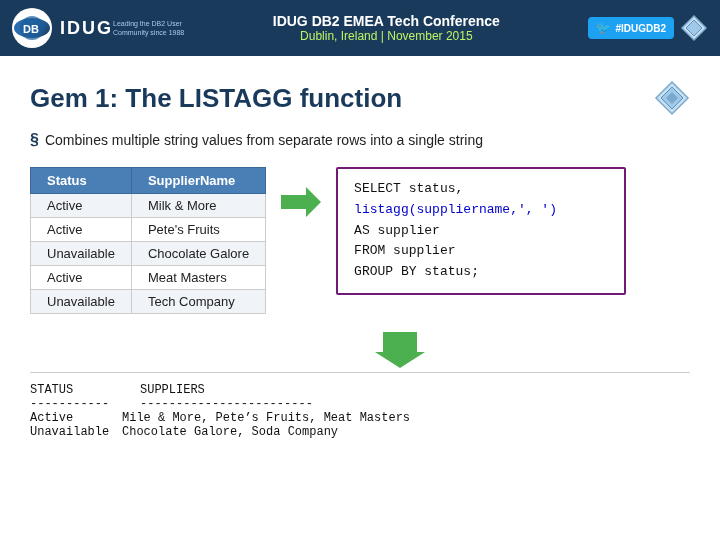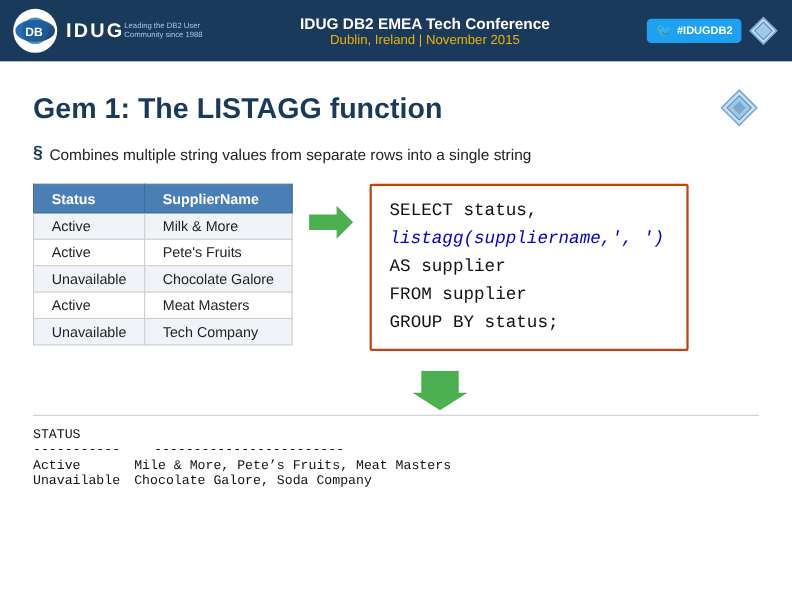--- a/index.html
+++ b/index.html
@@ -63,21 +63,21 @@
       flex: 1;
       text-align: center;
     }
     .conf-title {
       color: #fff;
       font-size: 14px;
       font-weight: bold;
       line-height: 1.2;
     }
     .conf-subtitle {
-      color: #eab308;
+      color: #bef264;
       font-size: 12px;
     }
     .header-right {
       display: flex;
       align-items: center;
       gap: 6px;
     }
     .twitter-badge {
       background: #1da1f2;
       color: #fff;
@@ -162,25 +162,25 @@
     }
 
     
     .green-arrow {
       margin: 0 10px;
       margin-top: 10px;
     }
 
     
     .sql-box {
-      border: 2px solid #c2410c;
+      border: 2px solid #701a75;
       border-radius: 2px;
       padding: 10px 16px;
       font-family: 'Courier New', Courier, monospace;
-      font-size: 16px;
+      font-size: 13px;
       color: #111;
       background: #fff;
       min-width: 290px;
       line-height: 1.6;
     }
 
     
     .bottom-section {
       border-top: 1px solid #ccc;
       padding-top: 10px;
@@ -305,36 +305,37 @@
     </div>
 
     <div class="green-arrow">
       <svg width="50" height="50" viewBox="0 0 50 50">
         <polygon points="5,18 30,18 30,10 45,25 30,40 30,32 5,32" fill="#4caf50"></polygon>
       </svg>
     </div>
 
     <div class="sql-box">
       <div><span>SELECT status,</span></div>
-      <div><span style="color:#0000cc;font-style:italic">        listagg(suppliername,', ')</span></div>
+      <div><span style="color:#0000cc;">        listagg(suppliername,', ')</span></div>
       <div><span>             AS supplier</span></div>
       <div><span>FROM supplier</span></div>
       <div><span>GROUP BY status;</span></div>
     </div>
   </div>
 
   <div class="down-arrow-container">
     <svg width="50" height="36" viewBox="0 0 50 36">
       <polygon points="8,0 42,0 42,20 50,20 25,36 0,20 8,20" fill="#4caf50"></polygon>
     </svg>
   </div>
 
   <div class="bottom-section">
     <div class="bottom-header-row">
       <span class="col-status">STATUS</span>
+      <span class="col-suppliers">SUPPLIERS</span>
     </div>
     <div class="bottom-divider-row">
       <span class="col-status">-----------</span>
       <span class="col-suppliers">------------------------</span>
     </div>
     <div class="bottom-data-row">
       <span class="col-status">Active</span>
       <span class="col-suppliers">Mile &amp; More, Pete’s Fruits, Meat Masters</span>
     </div>
     <div class="bottom-data-row">

